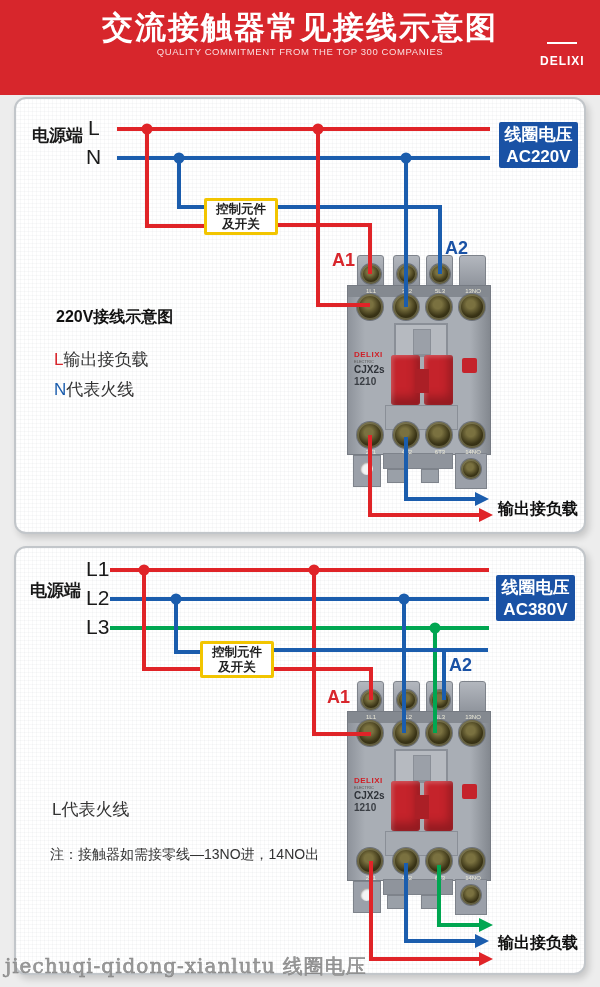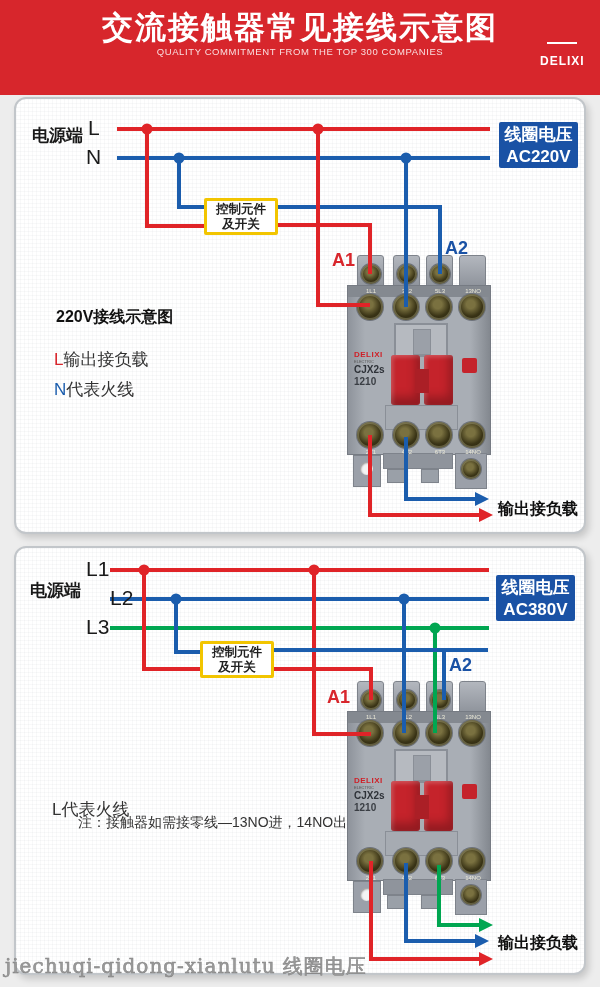--- a/index.html
+++ b/index.html
@@ -215,38 +215,38 @@
     <polyline class="red" points="355,313 355,411 463,411"></polyline>
     <polygon class="arr-r" points="463,404 463,418 477,411"></polygon>
     <polyline class="blue" points="390,315 390,393 459,393"></polyline>
     <polygon class="arr-b" points="459,386 459,400 473,393"></polygon>
     <polyline class="green" points="423,317 423,377 463,377"></polyline>
     <polygon class="arr-g" points="463,370 463,384 477,377"></polygon>
   </svg>
 
   <div class="abs pwr-lbl" style="left:14px;top:31px;">电源端</div>
   <div class="abs line-lbl" style="left:70px;top:9px;">L1</div>
-  <div class="abs line-lbl" style="left:70px;top:38px;margin-left:24px;">L2</div>
+  <div class="abs line-lbl" style="left:70px;top:38px;">L2</div>
   <div class="abs line-lbl" style="left:70px;top:67px;">L3</div>
 
   <div class="abs ctrl-box" style="left:184px;top:93px;">
     <div>控制元件</div>
     <div>及开关</div>
   </div>
 
   <div class="abs coil-box" style="left:480px;top:27px;">
     <div>线圈电压</div>
     <div>AC380V</div>
   </div>
 
   <div class="abs a-lbl a-red" style="left:311px;top:139px;">A1</div>
   <div class="abs a-lbl a-blue" style="left:433px;top:107px;">A2</div>
 
   <div class="abs legend" style="left:36px;top:250px;">L代表火线</div>
-  <div class="abs note" style="left:34px;top:266px;margin-left:28px;">注：接触器如需接零线—13NO进，14NO出</div>
+  <div class="abs note" style="left:34px;top:298px;">注：接触器如需接零线—13NO进，14NO出</div>
 
   <div class="abs out-lbl" style="left:482px;top:385px;">输出接负载</div>
 
   <div class="abs device" style="left:331px;top:133px;">
     <div class="abs blk" style="left:10px;">
         <div class="abs screw sc20" style="left:3px;top:8px;"></div>
       </div>
     <div class="abs blk" style="left:46px;">
         <div class="abs screw sc20" style="left:3px;top:8px;"></div>
       </div>

